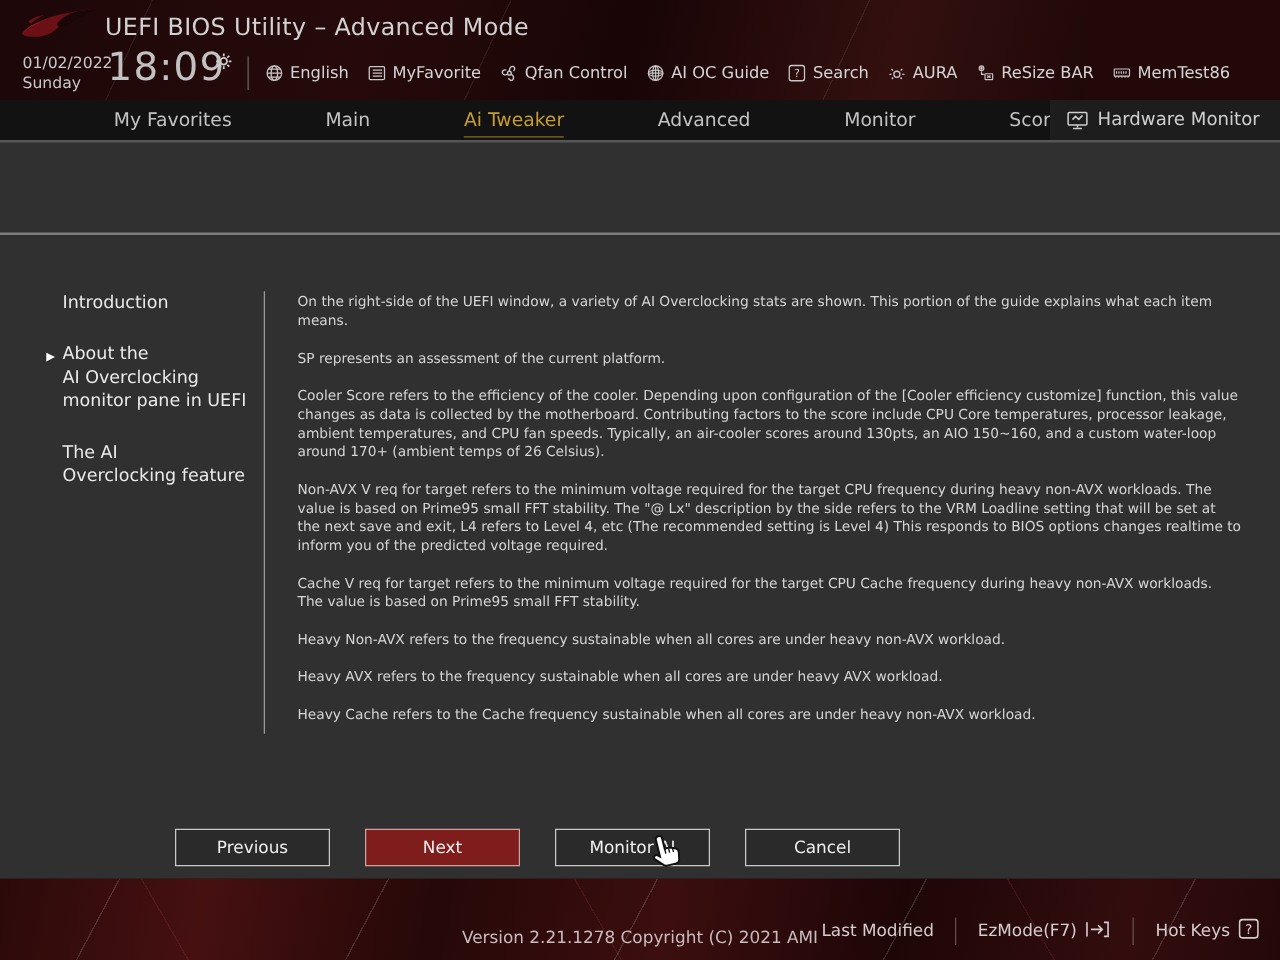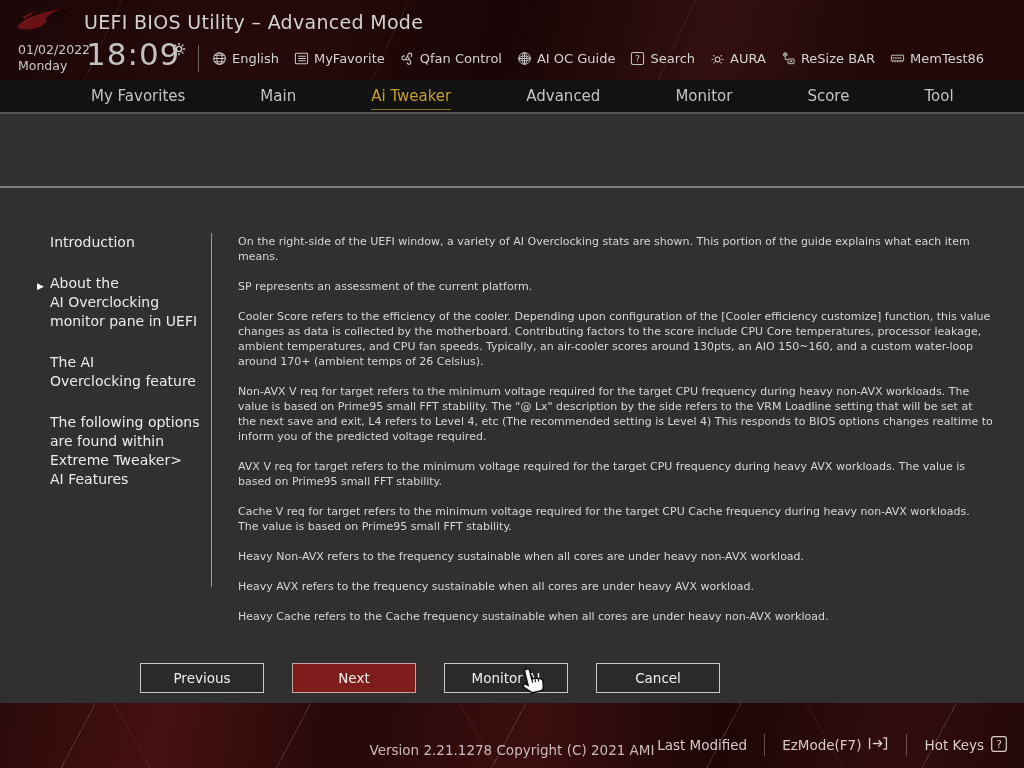--- a/index.html
+++ b/index.html
@@ -75,21 +75,21 @@
   <header class="banner">
     <div class="logo"><svg viewBox="0 0 124 64" fill="none">
           <path d="M3 45 C22 24 52 13 121 5 C92 11 76 20 65 31 C57 39 50 45 38 48 C24 51 10 51 3 45Z" fill="#6b1116"></path>
           <path d="M121 5 C100 17 80 28 68 33 C62 35.5 57.5 32 60.5 27.5 C65.5 20.5 78 12.5 92 9Z" fill="#1a0607"></path>
           <path d="M4 44 C11 36 21 30 31 27" stroke="#8c1b20" stroke-width="1.6"></path>
           <path d="M13 25 C21 19.5 30 16 39 14.5 C31 19 23 23.5 17.5 29Z" fill="#6b1116"></path>
         </svg></div>
     <div class="win-title">UEFI BIOS Utility – Advanced Mode</div>
     <div class="date-block">
       <div>01/02/2022</div>
-      <div>Monday</div>
+      <div>Sunday</div>
     </div>
     <div class="time">18:09</div>
     <span class="clock-gear"><svg viewBox="0 0 16 16" fill="none" stroke="currentColor" stroke-width="1.6">
           <circle cx="8" cy="8" r="3"></circle>
           <path d="M8 1v2.4M8 12.6V15M1 8h2.4M12.6 8H15M3 3l1.7 1.7M11.3 11.3L13 13M13 3l-1.7 1.7M4.7 11.3L3 13"></path>
         </svg></span>
     <div class="tb-sep"></div>
     <nav class="toolbar">
 
         <div class="tb-item">
@@ -193,20 +193,30 @@
         <div class="tab">Advanced</div>
 
         <div class="tab">Monitor</div>
 
         <div class="tab">Score</div>
 
         <div class="tab">Tool</div>
 
         <div class="tab">Exit</div>
       </div>
+    <div class="hw-monitor">
+      <span class="hw-icon">
+          <svg viewBox="0 0 18 16" fill="none" stroke="currentColor" stroke-width="1.2">
+            <rect x="1.5" y="1.5" width="15" height="10" rx="1"></rect>
+            <path d="M5 7.2l2.4-2.6L10 7l3-3.2"></path>
+            <path d="M9 11.5v2M5.5 14.2h7"></path>
+          </svg>
+        </span>
+      <span>Hardware Monitor</span>
+    </div>
   </nav>
 
   <main class="pane">
     <div class="rule"></div>
 
     <aside class="gnav">
 
         <div class="nav-item">
           
           <span class="nav-label">Introduction</span>
@@ -218,42 +228,34 @@
 AI Overclocking
 monitor pane in UEFI</span>
         </div>
 
         <div class="nav-item">
           
           <span class="nav-label">The AI
 Overclocking feature</span>
         </div>
 
-        <div class="nav-item">
-          
-          <span class="nav-label">The following options
-are found within
-Extreme Tweaker&gt;
-AI Features</span>
-        </div>
       </aside>
 
     <div class="vrule"></div>
 
     <section class="paras">
 
         <p class="para">On the right-side of the UEFI window, a variety of AI Overclocking stats are shown. This portion of the guide explains what each item means.</p>
 
         <p class="para">SP represents an assessment of the current platform.</p>
 
         <p class="para">Cooler Score refers to the efficiency of the cooler. Depending upon configuration of the [Cooler efficiency customize] function, this value changes as data is collected by the motherboard. Contributing factors to the score include CPU Core temperatures, processor leakage, ambient temperatures, and CPU fan speeds. Typically, an air-cooler scores around 130pts, an AIO 150~160, and a custom water-loop around 170+ (ambient temps of 26 Celsius).</p>
 
         <p class="para">Non-AVX V req for target refers to the minimum voltage required for the target CPU frequency during heavy non-AVX workloads. The value is based on Prime95 small FFT stability. The "@ Lx" description by the side refers to the VRM Loadline setting that will be set at the next save and exit, L4 refers to Level 4, etc (The recommended setting is Level 4) This responds to BIOS options changes realtime to inform you of the predicted voltage required.</p>
 
-        <p class="para">AVX V req for target refers to the minimum voltage required for the target CPU frequency during heavy AVX workloads. The value is based on Prime95 small FFT stability.</p>
 
         <p class="para">Cache V req for target refers to the minimum voltage required for the target CPU Cache frequency during heavy non-AVX workloads. The value is based on Prime95 small FFT stability.</p>
 
         <p class="para">Heavy Non-AVX refers to the frequency sustainable when all cores are under heavy non-AVX workload.</p>
 
         <p class="para">Heavy AVX refers to the frequency sustainable when all cores are under heavy AVX workload.</p>
 
         <p class="para">Heavy Cache refers to the Cache frequency sustainable when all cores are under heavy non-AVX workload.</p>
       </section>
 

